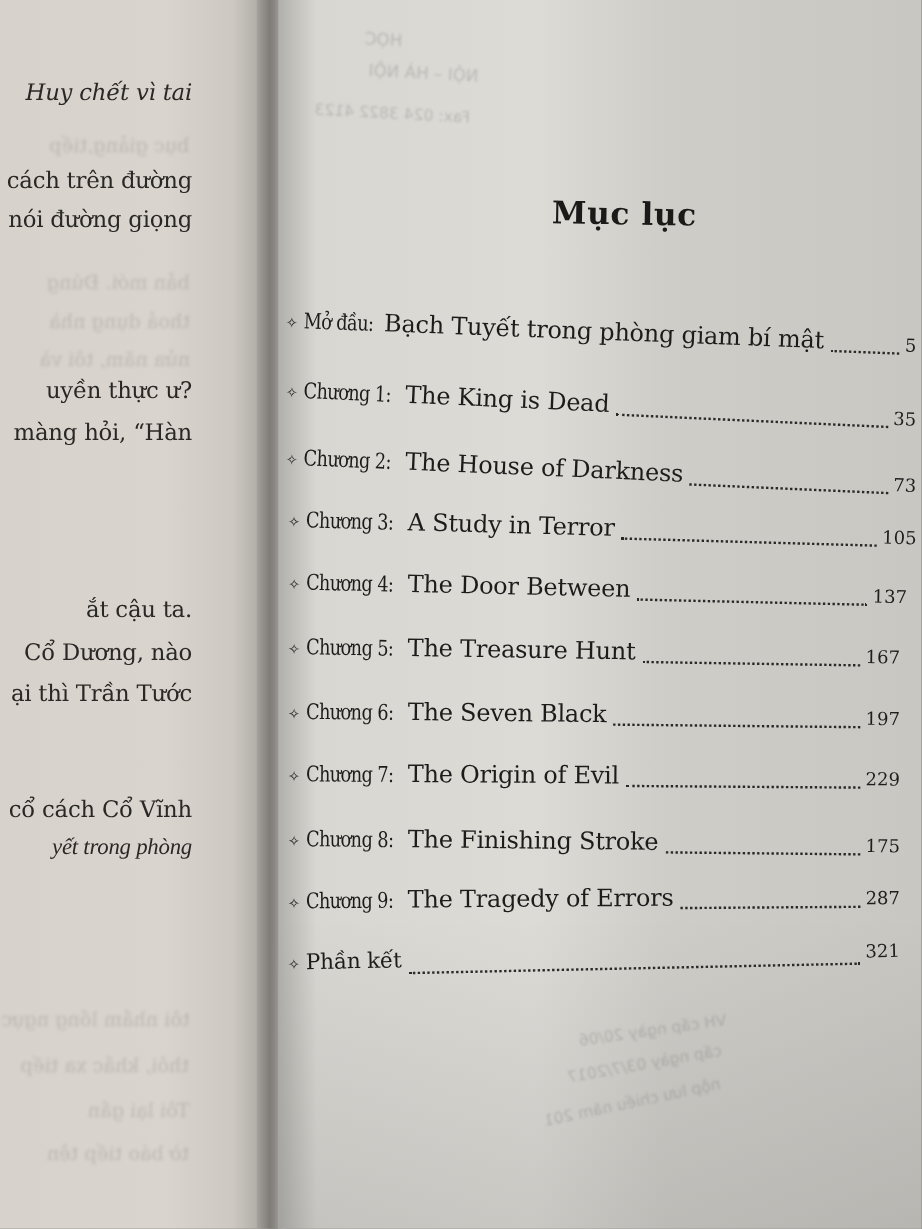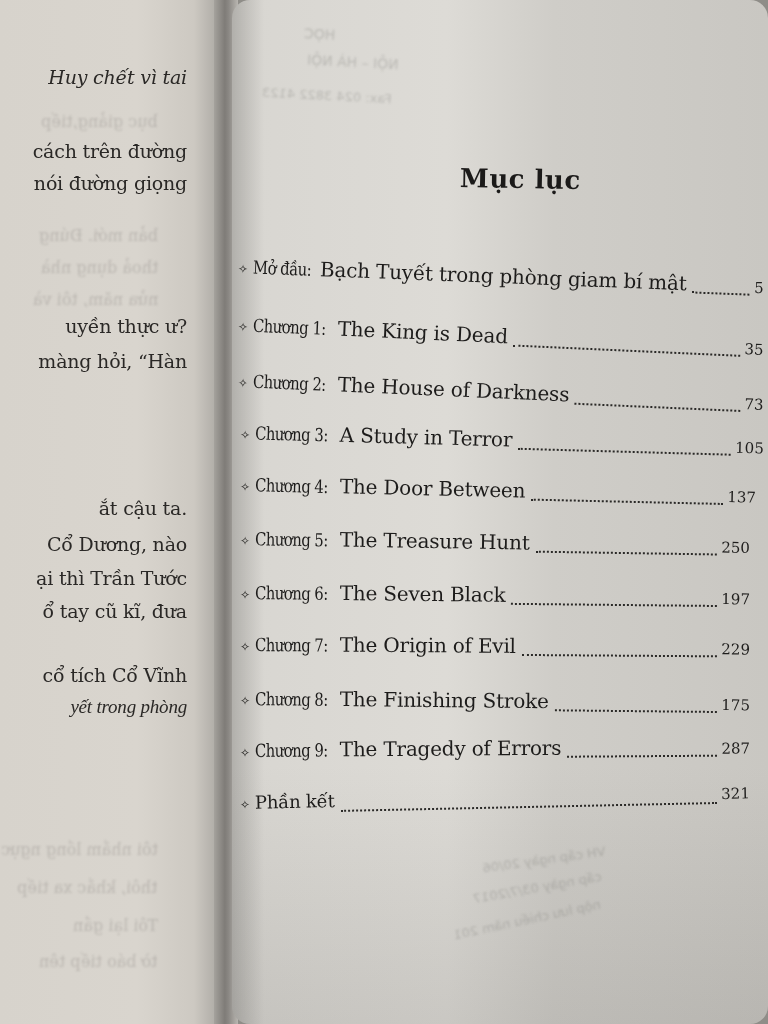--- a/index.html
+++ b/index.html
@@ -23,21 +23,20 @@
     width: 228px;
     height: 1024px;
     background: linear-gradient(90deg, #d7d3cc 0%, #d9d5ce 60%, #cdc9c2 85%, #a9a6a1 97%, #8f8c87 100%);
     overflow: hidden;
   }
   .left-lines {
     position: absolute;
     left: 0; top: 0;
     width: 228px;
     height: 753px;
-    margin-left: 27px;
   }
   .left-line {
     position: absolute;
     right: 68px;
     white-space: nowrap;
     font-family: "DejaVu Serif", serif;
     font-size: 19px;
     color: #2a2826;
     letter-spacing: -0.2px;
     text-align: right;
@@ -65,21 +64,20 @@
   
   .right-page {
     position: absolute;
     left: 232px; top: 0;
     width: 536px;
     height: 1024px;
     background:
       linear-gradient(90deg, rgba(0,0,0,0.18) 0%, rgba(0,0,0,0) 6%),
       linear-gradient(90deg, #d8d6d1 0%, #dddbd6 40%, #cfcdc8 60%, #c9c7c2 100%);
     overflow: hidden;
-    border-radius: 18px;
   }
   .right-page .shade-bottom {
     position: absolute;
     left: 0; right: 0; bottom: 0;
     height: 260px;
     background: linear-gradient(180deg, rgba(0,0,0,0) 0%, rgba(60,58,55,0.12) 100%);
   }
   .ghost-top {
     position: absolute;
     font-family: "DejaVu Sans", sans-serif;
@@ -166,22 +164,21 @@
 
     <div class="left-lines" id="left-lines">
       <div class="left-line italic" style="top: 66px;">Huy chết vì tai</div>
       <div class="left-line" style="top: 140px;">cách trên đường</div>
       <div class="left-line" style="top: 172px;">nói đường giọng</div>
       <div class="left-line" style="top: 315px;">uyền thực ư?</div>
       <div class="left-line" style="top: 350px;">màng hỏi, “Hàn</div>
       <div class="left-line" style="top: 497px;">ắt cậu ta.</div>
       <div class="left-line" style="top: 533px;">Cổ Dương, nào</div>
       <div class="left-line" style="top: 567px;">ại thì Trần Tước</div>
-      <div class="left-line" style="top: 600px;">ổ tay cũ kĩ, đưa</div>
-      <div class="left-line" style="top: 664px;">cổ tích Cổ Vĩnh</div>
+      <div class="left-line" style="top: 664px;">cổ cách Cổ Vĩnh</div>
       <div class="left-line italic" style="top: 696px; font-family: Liberation Serif, serif;">yết trong phòng</div>
     </div>
   </div>
 
   <div class="gutter"></div>
 
   <div class="right-page">
     <div class="shade-bottom"></div>
 
     <div class="ghost-top" style="left:72px; top:26px; font-size:14px;">HỌC</div>
@@ -233,21 +230,21 @@
         <span class="toc-label" style="margin-left:4px;">The Door Between</span>
         <span class="toc-dots"></span>
         <span class="toc-page">137</span>
       </div>
 
       <div class="toc-row" style="left:8px; top:526px; width:510px; transform: rotate(0.9deg);">
         <span class="toc-star">✧</span>
         <span class="toc-prefix">Chương 5:</span>
         <span class="toc-label" style="margin-left:4px;">The Treasure Hunt</span>
         <span class="toc-dots"></span>
-        <span class="toc-page">250</span>
+        <span class="toc-page">167</span>
       </div>
 
       <div class="toc-row" style="left:8px; top:580px; width:510px; transform: rotate(0.6deg);">
         <span class="toc-star">✧</span>
         <span class="toc-prefix">Chương 6:</span>
         <span class="toc-label" style="margin-left:4px;">The Seven Black</span>
         <span class="toc-dots"></span>
         <span class="toc-page">197</span>
       </div>
 

